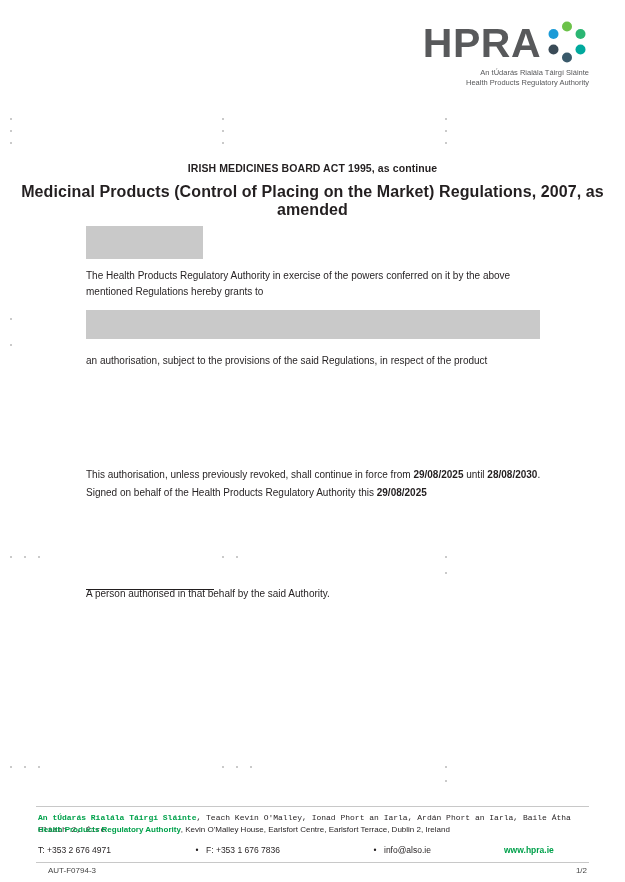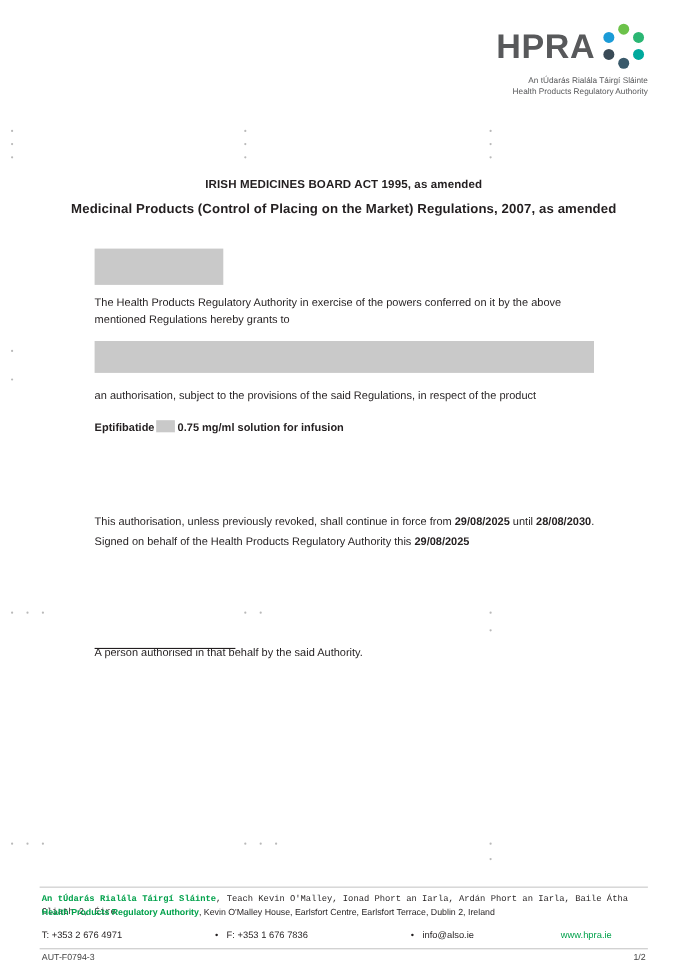--- a/index.html
+++ b/index.html
@@ -30,21 +30,21 @@
     right: 36px;
     text-align: right;
   }
   .logo-row {
     display: flex;
     align-items: flex-start;
     justify-content: flex-end;
   }
   .logo-word {
     font-family: "Liberation Sans", sans-serif;
-    font-size: 31px;
+    font-size: 41px;
     font-weight: bold;
     letter-spacing: 0.5px;
     color: #58595b;
     line-height: 42px;
   }
   .logo-mark {
     position: relative;
     width: 44px;
     height: 44px;
     margin-left: 4px;
@@ -78,21 +78,21 @@
     font-size: 10.5px;
     font-weight: bold;
     letter-spacing: 0.1px;
   }
   .title2 {
     position: absolute;
     left: 0;
     right: 0;
     top: 183px;
     text-align: center;
-    font-size: 12px;
+    font-size: 16px;
     font-weight: bold;
     letter-spacing: 0.1px;
   }
 
   .redaction {
     position: absolute;
     background: #c9c9c9;
   }
   #redact-top   { left: 86px;  top: 226px; width: 117px; height: 33px; }
   #redact-wide  { left: 86px;  top: 310px; width: 454px; height: 29px; }
@@ -148,32 +148,32 @@
     top: 845px;
     width: 524px;
     font-size: 8.5px;
     display: flex;
     align-items: center;
   }
   .footer-contact .c1 { width: 150px; }
   .footer-contact .dot { width: 18px; text-align: center; color: #231f20; }
   .footer-contact .c2 { width: 160px; }
   .footer-contact .c3 { width: 120px; }
-  .footer-contact .c4 { color: #00a14b; font-weight: normal; text-align: center; flex: 1; }
+  .footer-contact .c4 { color: #00a14b; font-weight: bold; text-align: left; flex: 1; }
 
   .footer-bottom-rule {
     position: absolute;
     left: 36px;
     right: 36px;
     top: 862px;
     border-top: 1px solid #c8c8c8;
   }
   #doc-code {
     position: absolute;
-    left: 38px;
+    left: 48px;
     top: 866px;
     font-size: 8px;
     color: #444;
   }
   #page-num {
     position: absolute;
     right: 38px;
     top: 866px;
     font-size: 8px;
     color: #444;
@@ -225,33 +225,30 @@
   <div class="speck" style="left:445px; top:572px;"></div>
   <div class="speck" style="left:10px;  top:766px;"></div>
   <div class="speck" style="left:24px;  top:766px;"></div>
   <div class="speck" style="left:38px;  top:766px;"></div>
   <div class="speck" style="left:222px; top:766px;"></div>
   <div class="speck" style="left:236px; top:766px;"></div>
   <div class="speck" style="left:250px; top:766px;"></div>
   <div class="speck" style="left:445px; top:766px;"></div>
   <div class="speck" style="left:445px; top:780px;"></div>
 
-  <div class="title1">IRISH MEDICINES BOARD ACT 1995, as amended</div>
+  <div class="title1">IRISH MEDICINES BOARD ACT 1995, as continue</div>
   <div class="title2">Medicinal Products (Control of Placing on the Market) Regulations, 2007, as amended</div>
 
   <div class="redaction" id="redact-top"></div>
   <div class="redaction" id="redact-wide"></div>
 
   <div class="para" id="p-auth">an authorisation, subject to the provisions of the said Regulations, in respect of the product</div>
 
   <div class="para" id="p-grants">The Health Products Regulatory Authority in exercise of the powers conferred on it by the above mentioned Regulations hereby grants to</div>
 
-  <div class="para" id="p-product">
-    <span>Eptifibatide</span><span id="redact-inline"></span><span>0.75 mg/ml solution for infusion</span>
-  </div>
 
 
   <div class="para" id="p-force">
     <span>This authorisation, unless previously revoked, shall continue in force from </span><b>29/08/2025</b><span> until </span><b>28/08/2030</b><span>.</span>
   </div>
 
   <div class="para" id="p-signed">
     <span>Signed on behalf of the Health Products Regulatory Authority this </span><b>29/08/2025</b>
   </div>
 

